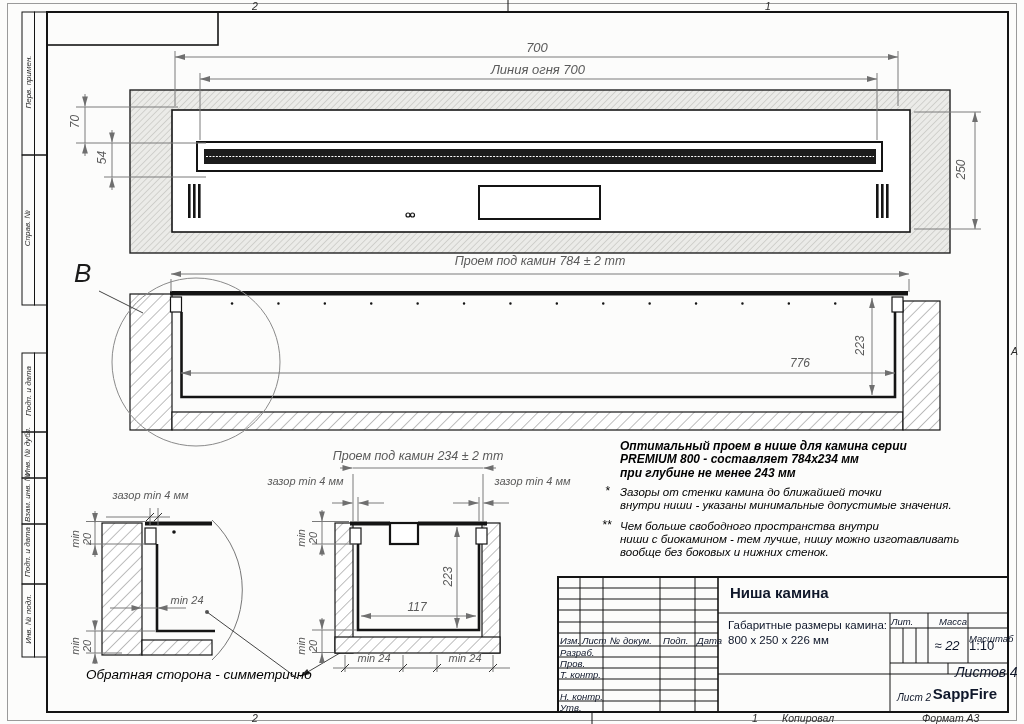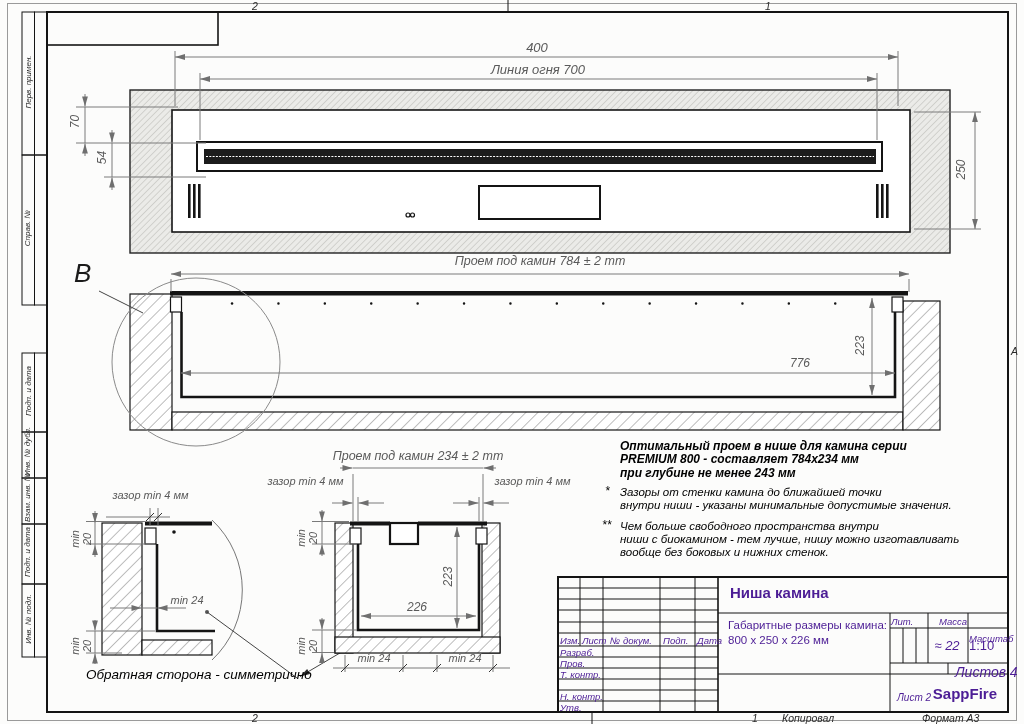--- a/index.html
+++ b/index.html
@@ -4,21 +4,21 @@
 <style>
   html,body{margin:0;padding:0;background:#fff;}
   .sheet{position:relative;width:1024px;height:724px;background:#fcfcfb;overflow:hidden;
          font-family:"Liberation Sans",sans-serif;}
   .sheet svg{position:absolute;left:0;top:0;}
   .lbl{position:absolute;font-style:italic;color:#5a5a5a;font-size:12px;line-height:1.08;white-space:pre-line;}
   .blk{color:#000000;}
   .ctr{text-align:center;}
   .rot{transform:rotate(-90deg);}
   .sm{font-size:11px;}
-  .tb{position:absolute;color:#4c1d95;font-style:italic;font-size:9.5px;line-height:1;white-space:nowrap;}
+  .tb{position:absolute;color:#0f172a;font-style:italic;font-size:9.5px;line-height:1;white-space:nowrap;}
   .mg{position:absolute;color:#2a2a2a;font-style:italic;font-size:10.5px;line-height:1;white-space:nowrap;}
   .marg{position:absolute;color:#2a2a2a;font-style:italic;font-size:8px;line-height:1;text-align:center;
         transform:rotate(-90deg);white-space:nowrap;}
 </style>
 </head>
 <body>
 
 <div class="sheet">
 
 <svg width="1024" height="724" viewBox="0 0 1024 724">
@@ -252,21 +252,21 @@
 <span class="mg" style="left:922px;top:713px;">Формат А3</span>
 <span class="mg" style="left:1011px;top:346px;">A</span>
 <span class="marg" style="left:-43.5px;top:77.5px;width:143px;">Перв. примен.</span>
 <span class="marg" style="left:-47px;top:224px;width:150px;">Справ. №</span>
 <span class="marg" style="left:-11.5px;top:386.5px;width:79px;">Подп. и дата</span>
 <span class="marg" style="left:5px;top:449px;width:46px;">Инв. № дубл.</span>
 <span class="marg" style="left:5px;top:495px;width:46px;">Взам. инв. №</span>
 <span class="marg" style="left:-2px;top:548px;width:60px;">Подп. и дата</span>
 <span class="marg" style="left:-8.5px;top:614.5px;width:73px;">Инв. № подл.</span>
 
-<span class="lbl ctr" style="left:487px;top:41px;width:100px;font-size:13px;">400</span>
+<span class="lbl ctr" style="left:487px;top:41px;width:100px;font-size:13px;">700</span>
 <span class="lbl ctr" style="left:438px;top:63px;width:200px;font-size:13px;">Линия огня 700</span>
 <span class="lbl ctr rot" style="left:61px;top:115px;width:28px;">70</span>
 <span class="lbl ctr rot" style="left:88px;top:151px;width:28px;">54</span>
 <span class="lbl ctr rot" style="left:947px;top:163px;width:28px;">250</span>
 
 <span class="lbl" style="left:74px;top:259px;font-size:26px;color:#1a1a1a;">B</span>
 <span class="lbl ctr" style="left:420px;top:255px;width:240px;font-size:12.5px;">Проем под камин 784 ± 2 mm</span>
 <span class="lbl ctr" style="left:775px;top:357px;width:50px;">776</span>
 <span class="lbl ctr rot" style="left:846px;top:339px;width:28px;">223</span>
 
@@ -275,21 +275,21 @@
 <span class="lbl ctr rot sm" style="left:68px;top:634px;width:28px;">min 20</span>
 <span class="lbl ctr sm" style="left:165px;top:595px;width:44px;">min 24</span>
 <span class="lbl blk" style="left:86px;top:668px;font-size:13.5px;">Обратная сторона - симметрично</span>
 
 <span class="lbl ctr" style="left:308px;top:450px;width:220px;font-size:12.5px;">Проем под камин 234 ± 2 mm</span>
 <span class="lbl ctr sm" style="left:258px;top:476px;width:95px;">зазор min 4 мм</span>
 <span class="lbl ctr sm" style="left:485px;top:476px;width:95px;">зазор min 4 мм</span>
 <span class="lbl ctr rot sm" style="left:294px;top:526px;width:28px;">min 20</span>
 <span class="lbl ctr rot sm" style="left:294px;top:634px;width:28px;">min 20</span>
 <span class="lbl ctr rot" style="left:434px;top:570px;width:28px;">223</span>
-<span class="lbl ctr" style="left:392px;top:601px;width:50px;">226</span>
+<span class="lbl ctr" style="left:392px;top:601px;width:50px;">117</span>
 <span class="lbl ctr sm" style="left:352px;top:653px;width:44px;">min 24</span>
 <span class="lbl ctr sm" style="left:443px;top:653px;width:44px;">min 24</span>
 
 <span class="lbl blk" style="left:620px;top:440px;font-size:12px;font-weight:bold;line-height:1.12;">Оптимальный проем в нише для камина серии
 PREMIUM 800 - составляет 784х234 мм
 при глубине не менее 243 мм</span>
 <span class="lbl blk" style="left:605px;top:485px;font-size:12px;">*</span>
 <span class="lbl blk" style="left:620px;top:486px;font-size:11.5px;line-height:1.12;">Зазоры от стенки камина до ближайшей точки
 внутри ниши -  указаны минимальные допустимые  значения.</span>
 <span class="lbl blk" style="left:602px;top:519px;font-size:12px;">**</span>

